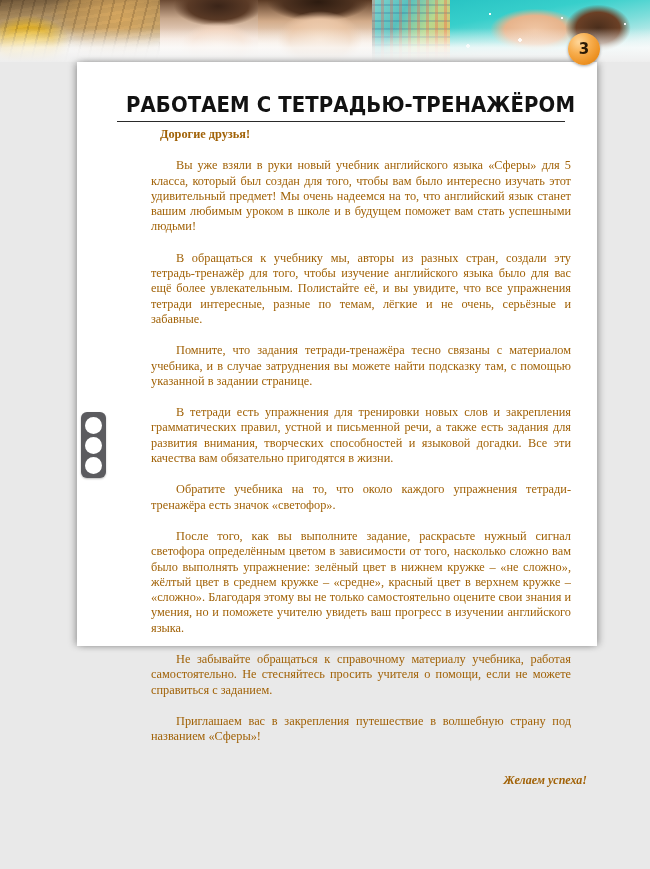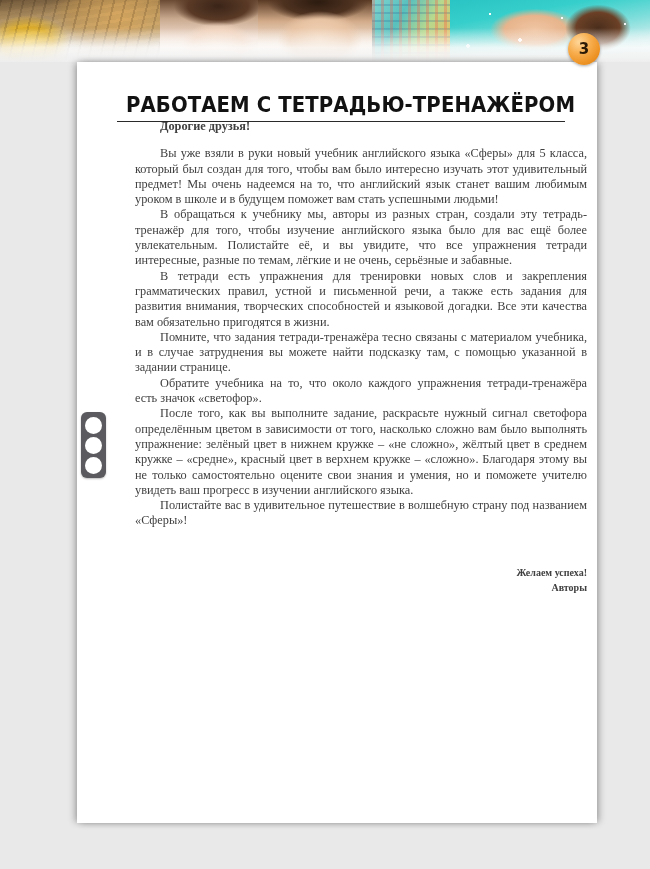--- a/index.html
+++ b/index.html
@@ -136,21 +136,21 @@
     align-items: center;
     justify-content: center;
     z-index: 6;
     letter-spacing: 0;
   }
 
   
   .sheet {
     position: absolute;
     left: 77px; top: 62px;
-    width: 520px; height: 761px;
+    width: 520px; height: 584px;
     background: #ffffff;
     box-shadow: -3px 0 7px -1px rgba(0,0,0,.30), 3px 0 7px -1px rgba(0,0,0,.30);
     z-index: 3;
   }
 
   
   .title-wrap {
     position: absolute;
     left: 40px; top: 31px;
     width: 448px;
@@ -169,48 +169,49 @@
   .title-rule {
     margin-top: 4px;
     height: 1px;
     background: #2a2a2a;
     width: 100%;
   }
 
   
   .body-col {
     position: absolute;
-    left: 58px; top: 57px;
+    left: 58px; top: 65px;
     width: 452px;
-    color: #404040;
+    color: #a16207;
     font-family: "Liberation Serif", serif;
     font-size: 12.3px;
     line-height: 15.3px;
     text-align: justify;
     text-justify: inter-word;
     hyphens: manual;
   }
   .salutation {
     font-weight: bold;
     margin: 0 0 12px 25px;
     font-size: 12.3px;
     text-align: left;
   }
   .body-col p {
-    margin: 0;
+    margin: 16px;
     text-indent: 25px;
   }
   .gap-before { margin-top: 15px; }
 
   .signoff {
-    margin-top: 36px;
+    margin-top: 28px;
     text-align: right;
     font-weight: bold;
-    font-size: 10px;
+    font-size: 12px;
     line-height: 15.3px;
+    font-style: italic;
   }
   .signoff div { text-align: right; }
 
   
   .traffic-light {
     position: absolute;
     left: 81px; top: 412px;
     width: 25px; height: 66px;
     border-radius: 6px;
     background: #5b5b5f;
@@ -262,29 +263,29 @@
 
     <div class="title-wrap">
       <div class="title">РАБОТАЕМ  С  ТЕТРАДЬЮ-ТРЕНАЖЁРОМ</div>
       <div class="title-rule"></div>
     </div>
 
     <div class="body-col">
       <div class="salutation">Дорогие друзья!</div>
       <p>Вы уже взяли в руки новый учебник английского языка «Сферы» для 5 класса, который был создан для того, чтобы вам было интересно изучать этот удивительный предмет! Мы очень надеемся на то, что английский язык станет вашим любимым уроком в школе и в будущем поможет вам стать успешными людьми!</p>
       <p>В обращаться к учебнику мы, авторы из разных стран, создали эту тетрадь-тренажёр для того, чтобы изучение английского языка было для вас ещё более увлекательным. Полистайте её, и вы увидите, что все упражнения тетради интересные, разные по темам, лёгкие и не очень, серьёзные и забавные.</p>
+      <p>Помните, что задания тетради-тренажёра тесно связаны с материалом учебника, и в случае затруднения вы можете найти подсказку там, с помощью указанной в задании странице.</p>
       <p>В тетради есть упражнения для тренировки новых слов и закрепления грамматических правил, устной и письменной речи, а также есть задания для развития внимания, творческих способностей и языковой догадки. Все эти качества вам обязательно пригодятся в жизни.</p>
-      <p>Помните, что задания тетради-тренажёра тесно связаны с материалом учебника, и в случае затруднения вы можете найти подсказку там, с помощью указанной в задании странице.</p>
       <p>Обратите учебника на то, что около каждого упражнения тетради-тренажёра есть значок «светофор».</p>
       <p>После того, как вы выполните задание, раскрасьте нужный сигнал светофора определённым цветом в зависимости от того, насколько сложно вам было выполнять упражнение: зелёный цвет в нижнем кружке – «не сложно», жёлтый цвет в среднем кружке – «средне», красный цвет в верхнем кружке – «сложно». Благодаря этому вы не только самостоятельно оцените свои знания и умения, но и поможете учителю увидеть ваш прогресс в изучении английского языка.</p>
-      <p>Полистайте вас в удивительное путешествие в волшебную страну под названием «Сферы»!</p>
+      <p class="gap-before">Не забывайте обращаться к справочному материалу учебника, работая самостоятельно. Не стесняйтесь просить учителя о помощи, если не можете справиться с заданием.</p>
+      <p>Приглашаем вас в закрепления путешествие в волшебную страну под названием «Сферы»!</p>
 
       <div class="signoff">
         <div>Желаем успеха!</div>
-        <div>Авторы</div>
       </div>
     </div>
   </div>
 
   <div class="traffic-light">
     <div class="tl-lamp"></div>
     <div class="tl-lamp"></div>
     <div class="tl-lamp"></div>
   </div>
 

